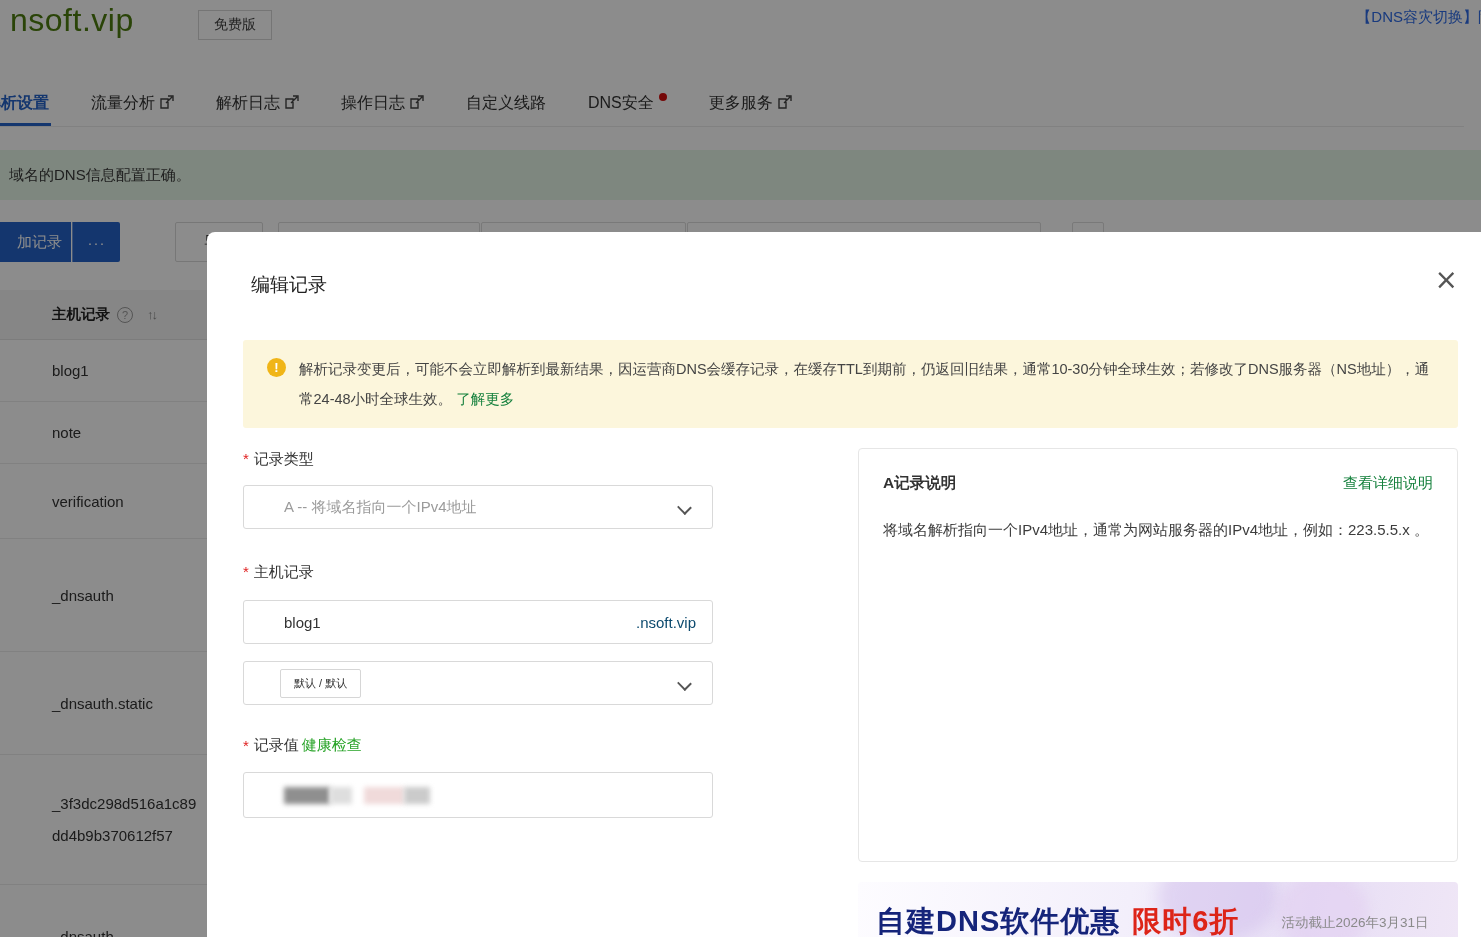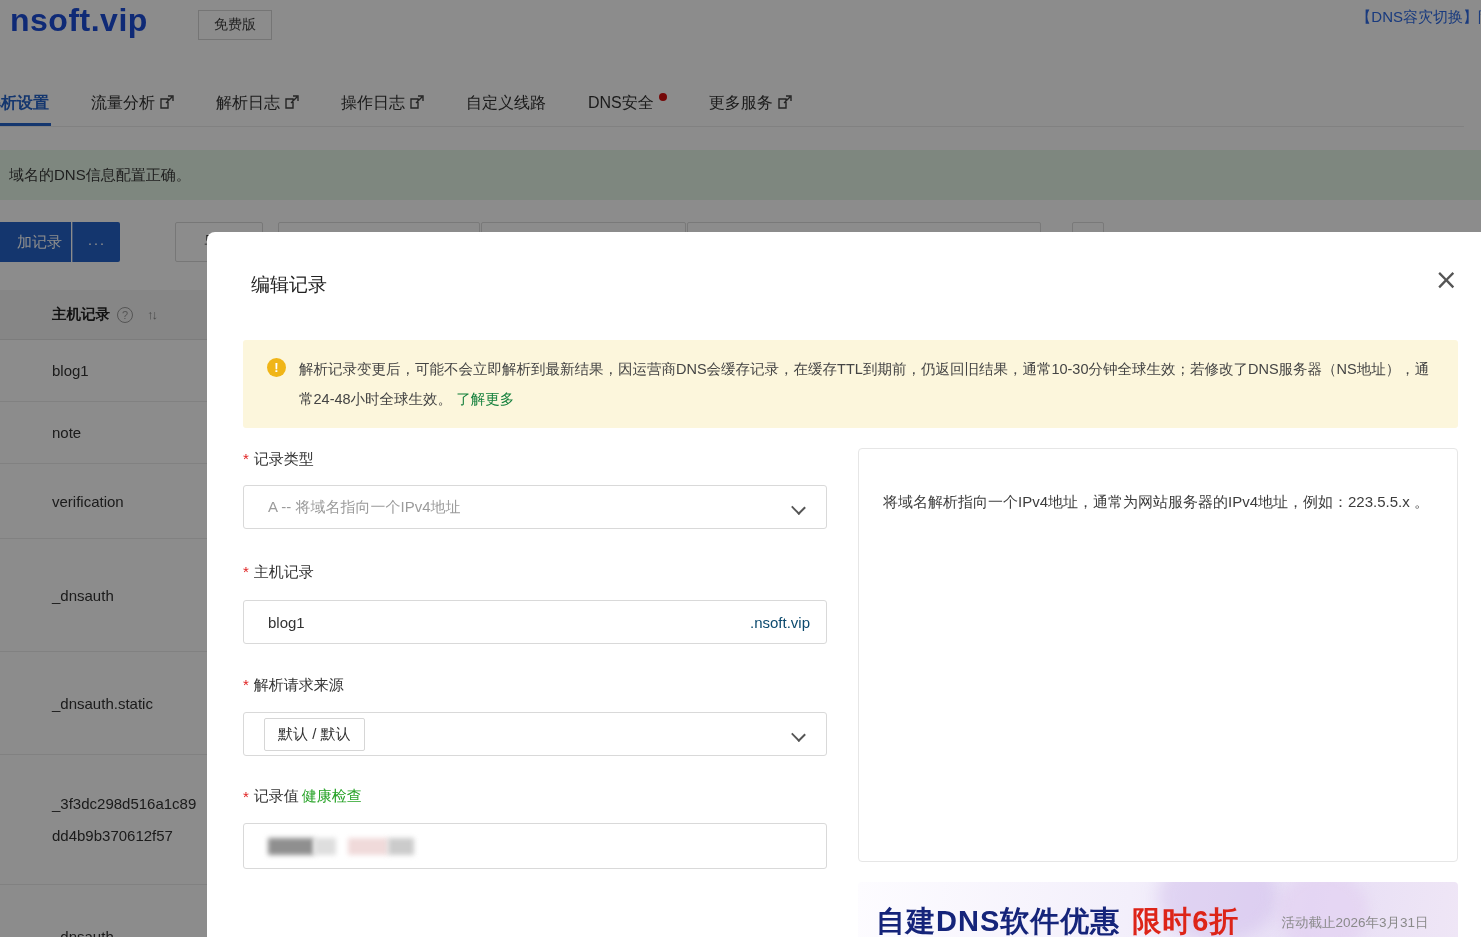--- a/index.html
+++ b/index.html
@@ -2,21 +2,21 @@
 <html><head>
 <meta charset="utf-8">
 <style>
   * { margin:0; padding:0; box-sizing:border-box; }
   html,body { width:1481px; height:937px; overflow:hidden; background:#fff; }
   body { font-family:"Liberation Sans","DejaVu Sans",sans-serif; color:#333; }
   #stage { position:relative; width:1481px; height:937px; overflow:hidden; background:#fff; }
 
   
   .bg-layer { position:absolute; inset:0; z-index:1; }
-  .domain-title { position:absolute; left:10px; top:2px; font-size:32px; font-weight:bold; color:#1d4ed8; letter-spacing:.5px;text-align:center; }
+  .domain-title { position:absolute; left:10px; top:2px; font-size:32px; font-weight:normal; color:#4d7c0f; letter-spacing:.5px;text-align:center; }
   .plan-badge { position:absolute; left:198px; top:10px; border:1px solid #d6d6d6; padding:5px 15px; font-size:14px; color:#444; background:#fff; }
   .top-link { position:absolute; right:-12px; top:8px; font-size:15px; color:#2e6be6; white-space:nowrap; }
 
   .tabbar { position:absolute; left:0; top:85px; width:100%; height:42px; border-bottom:1px solid #ececec; display:flex; gap:38px; padding-left:0; margin-left:-17px; }
   .tab { position:relative; font-size:16px; color:#333; padding:8px 2px 12px 2px; white-space:nowrap; display:flex; align-items:flex-start; gap:5px; cursor:pointer; }
   .tab.active { color:#2563c9; font-weight:bold; border-bottom:3px solid #2563c9; }
   .ext-icon { display:inline-block; margin-top:2px; }
   .red-dot { width:8px; height:8px; border-radius:50%; background:#d50f0f; display:inline-block; margin-top:0; }
 
   .notice-bar { position:absolute; left:0; top:150px; width:100%; height:50px; background:#e6f6e7; display:flex; align-items:center; padding-left:9px; font-size:15px; color:#3a3a3a; }
@@ -44,34 +44,34 @@
   .modal-close { position:absolute; right:34px; top:34px; font-size:28px; color:#555; line-height:1; cursor:pointer; font-family:"DejaVu Sans",sans-serif; }
 
   .warn { position:absolute; left:36px; top:108px; width:1215px; height:88px; background:#fcf6dc; border-radius:3px; padding:14px 20px 0 56px; }
   .warn-icon { position:absolute; left:24px; top:18px; width:19px; height:19px; border-radius:50%; background:#f0b517; color:#fff; font-weight:bold; font-size:13px; display:flex; align-items:center; justify-content:center; }
   .warn-text { font-size:14.5px; color:#444; line-height:30px; }
   .link { color:#15803d; cursor:pointer; text-decoration:none; }
 
   .form-col { position:absolute; left:36px; top:216px; width:584px; }
   .f-label { font-size:15px; color:#333; }
   .req { color:#e02020; margin-right:5px; }
-  .f-box { position:relative; width:584px; height:44px; border:1px solid #d9d9d9; border-radius:3px; background:#fff; display:flex; align-items:center; padding:0 16px 0 24px; font-size:15px; }
+  .f-box { position:relative; width:470px; height:44px; border:1px solid #d9d9d9; border-radius:3px; background:#fff; display:flex; align-items:center; padding:0 16px 0 40px; font-size:15px; }
   .placeholder { color:#9b9b9b; }
   .chev { position:absolute; right:22px; top:16px; width:11px; height:11px; border-right:2px solid #555; border-bottom:2px solid #555; transform:rotate(45deg) scaleY(.9); }
   .suffix { margin-left:auto; color:#0c4a6e;text-align:center; }
-  .line-tag { border:1px solid #d6d6d6; border-radius:2px; padding:6px 13px; font-size:15px; color:#333; margin-left:-4px; }
+  .line-tag { border:1px solid #d6d6d6; border-radius:2px; padding:6px 13px; font-size:11px; color:#333; margin-left:-4px; }
   .health { color:#27a327; margin-left:3px; font-size:15px; cursor:pointer; }
   .blur-blocks { display:flex; align-items:center; gap:0; }
   .bb { height:17px; filter:blur(2.5px); }
 
   .side-card { position:absolute; left:651px; top:216px; width:600px; height:414px; border:1px solid #e6e6e6; border-radius:4px; padding:24px 24px; }
   .side-head { display:flex; justify-content:space-between; align-items:center; }
   .side-title { font-size:15.5px; font-weight:bold; color:#333; }
   .side-link { font-size:15px; }
-  .side-p { font-size:15px; color:#3d3d3d; line-height:32px; margin-top:13px; }
+  .side-p { font-size:15px; color:#3d3d3d; line-height:32px; margin-top:20px; }
 
   .promo { position:absolute; left:651px; top:650px; width:600px; height:55px; overflow:hidden; border-radius:4px 4px 0 0;
            background:linear-gradient(100deg,#fdfcff 0%,#f3effb 45%,#e7def5 75%,#efe6f6 100%); }
   .promo-blob1 { position:absolute; left:300px; top:-30px; width:120px; height:90px; border-radius:50%; background:rgba(196,170,230,.35); filter:blur(8px); }
   .promo-blob2 { position:absolute; left:420px; top:-10px; width:90px; height:80px; border-radius:50%; background:rgba(225,205,240,.55); filter:blur(6px); }
   .promo-row { position:absolute; left:18px; top:20px; display:flex; align-items:flex-start; white-space:nowrap; }
   .promo-title { font-size:29px; font-weight:bold; color:#15247a; letter-spacing:1px; }
   .promo-hl { font-size:29px; font-weight:bold; color:#dd2418; margin-left:12px; letter-spacing:1px; }
   .promo-deadline { font-size:13.5px; color:#8a8a8a; margin-left:42px; margin-top:12px; }
 </style>
@@ -192,23 +192,20 @@
       </div>
 
       <div class="f-label" style="margin-top:34px;">
         <span class="req">*</span><span>主机记录</span>
       </div>
       <div class="f-box" style="margin-top:18px;">
         <span>blog1</span>
         <span class="suffix">.nsoft.vip</span>
       </div>
 
-      <div class="f-label" style="margin-top:32px;">
-        <span class="req">*</span><span>解析请求来源</span>
-      </div>
       <div class="f-box" style="margin-top:17px;">
         <span class="line-tag">默认 / 默认</span>
         <span class="chev"></span>
       </div>
 
       <div class="f-label" style="margin-top:31px;display:flex;align-items:center;">
         <span class="req">*</span>
           <span>记录值</span>
         <span class="health">健康检查</span>
       </div>
@@ -216,20 +213,24 @@
         <span class="blur-blocks">
           <span class="bb" style="width:46px;background:#8f8f8f;"></span>
           <span class="bb" style="width:22px;background:#dedede;"></span>
           <span class="bb" style="width:40px;background:#f0dada;margin-left:12px;"></span>
           <span class="bb" style="width:26px;background:#cbcbcb;"></span>
         </span>
       </div>
     </div>
 
     <div class="side-card">
+      <div class="side-head">
+        <span class="side-title">A记录说明</span>
+        <span class="link side-link">查看详细说明</span>
+      </div>
       <div class="side-p">将域名解析指向一个IPv4地址，通常为网站服务器的IPv4地址，例如：223.5.5.x 。</div>
     </div>
 
     <div class="promo">
       <div class="promo-blob1"></div>
       <div class="promo-blob2"></div>
       <div class="promo-row">
         <span class="promo-title">自建DNS软件优惠</span>
         <span class="promo-hl">限时6折</span>
         <span class="promo-deadline">活动截止2026年3月31日</span>

